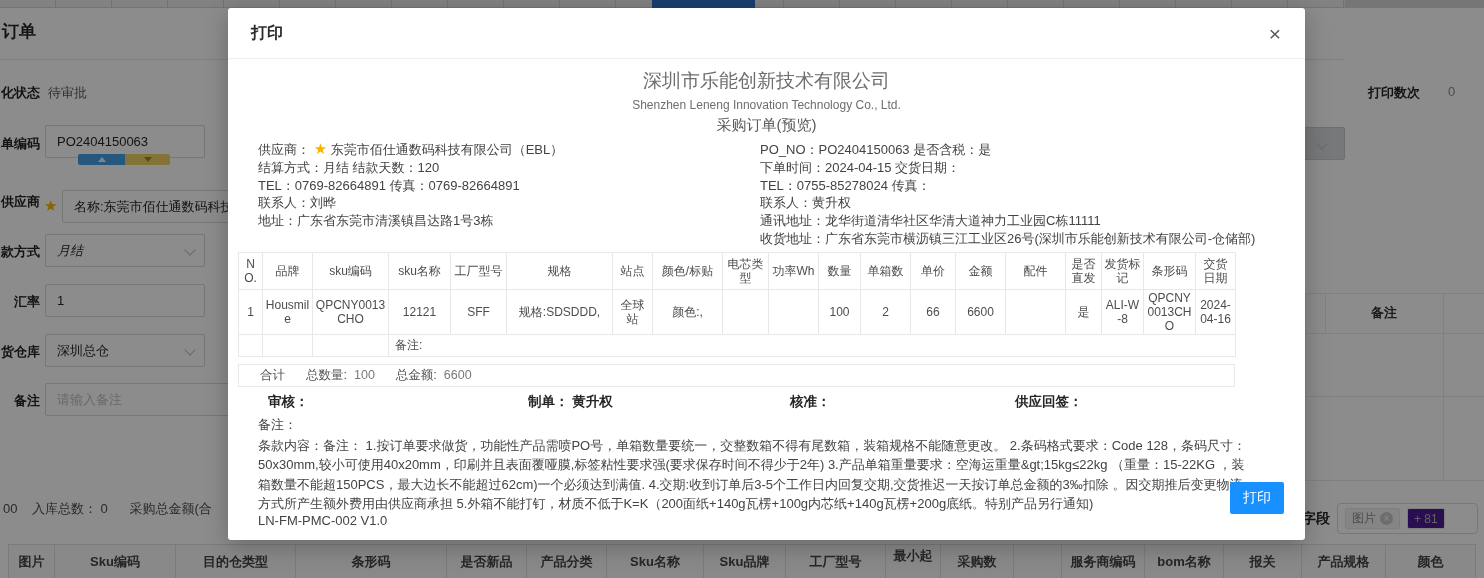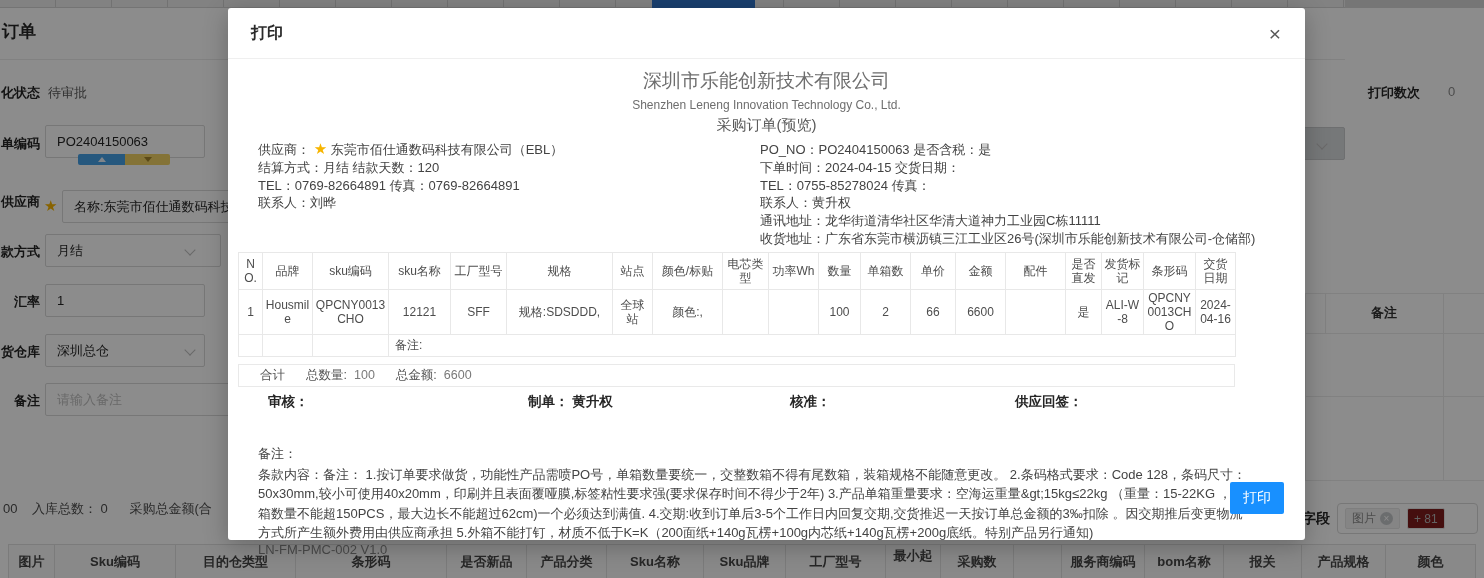--- a/index.html
+++ b/index.html
@@ -45,21 +45,21 @@
   .rt-remark-header { position:absolute; left:1325px; top:293px; width:118px; height:40px;
     display:flex; align-items:center; justify-content:center; font-size:13px; font-weight:bold; color:#333; }
 
   .stats-line { position:absolute; left:3px; top:500px; font-size:13px; color:#4d4d4d; white-space:pre; }
 
   .fields-label { position:absolute; left:1302px; top:510px; font-size:14px; font-weight:bold; color:#262626; }
   .fields-box { position:absolute; left:1337px; top:503px; width:141px; height:31px; border:1px solid #d9d9d9;
     border-radius:4px; background:#fff; display:flex; align-items:center; padding:0 7px; gap:7px; }
   .tag { height:21px; border:1px solid #e6e6e6; background:#f2f2f2; border-radius:2px; font-size:12px; color:#8c8c8c;
     display:flex; align-items:center; padding:0 6px; gap:4px; white-space:nowrap; }
-  .tag.light { background:#7f1d1d; color:#b3b3b3; }
+  .tag.light { background:#4c1d95; color:#b3b3b3; }
   .tag-x { width:13px; height:13px; border-radius:50%; background:#c4c6c9; color:#fff; font-size:10px;
     line-height:13px; text-align:center; }
 
   .bottom-table { position:absolute; left:8px; top:544px; height:34px; display:flex;
     background:#fafafa; border-top:1px solid #e0e0e0; border-left:1px solid #e0e0e0; }
   .bh-cell { border-right:1px solid #e0e0e0; display:flex; align-items:center; justify-content:center;
     font-size:13px; font-weight:bold; color:#454545; text-align:center; line-height:15px; }
   .bh-cell.top { align-items:flex-start; padding-top:3px; }
 
   
@@ -88,21 +88,21 @@
   .po-table .remark-cell { text-align:left; padding-left:6px; }
   .totals-strip { width:997px; margin:7px 0 0 10px; height:23px; border:1px solid #e9e9e9;
     display:flex; align-items:center; font-size:12.5px; color:#555; }
   .totals-strip .t-label { margin-left:21px; }
   .totals-strip .t-val { color:#7a7a7a; margin-left:7px; }
   .t-gap1 { margin-left:22px; } .t-gap2 { margin-left:42px; }
   .sign-row { display:flex; margin:6px 0 0 40px; font-size:13.5px; }
   .sign-item { font-weight:bold; color:#262626; }
   .sign-item .sign-val { font-weight:bold; }
   .sign-w1 { width:262px; } .sign-w2 { width:260px; } .sign-w3 { width:225px; }
-  .remark-line { padding:5px 14px 0 30px; font-size:13px; color:#434343;margin-top:29px; }
+  .remark-line { padding:5px 14px 0 30px; font-size:13px; color:#434343; }
   .terms { padding:0 30px 0 30px; font-size:13px; color:#434343; line-height:19.4px; width:1050px; margin-top:2px; }
   .doc-code { padding:0 30px; font-size:13px; color:#434343; margin-top:0; }
   .print-btn { position:absolute; right:21px; bottom:26px; width:54px; height:32px; background:#1890ff;
     color:#fff; font-size:14px; border:none; border-radius:2px; display:flex; align-items:center;
     justify-content:center; cursor:pointer; }
 </style>
 </head>
 <body>
 
 <div class="page">
@@ -125,21 +125,21 @@
     <div class="spin-dn">
         <span class="caret-dn"></span>
       </div>
   </div>
 
   <div class="fld-label" style="top:193px;">供应商</div>
   <span class="star star-bg">★</span>
   <div class="bg-input" style="left:62px; top:190px; width:170px;">名称:东莞市佰仕通数码科技</div>
 
   <div class="fld-label" style="top:243px;">款方式</div>
-  <div class="bg-input" style="left:45px; top:234px; width:176px;">月结</div>
+  <div class="bg-input" style="left:45px; top:234px; width:160px;font-style:italic;">月结</div>
   <span class="chev" style="left:186px; top:246px;"></span>
 
   <div class="fld-label" style="top:293px;">汇率</div>
   <div class="bg-input" style="left:45px; top:284px; width:160px;">1</div>
 
   <div class="fld-label" style="top:343px;">货仓库</div>
   <div class="bg-input" style="left:45px; top:334px; width:160px;">深圳总仓</div>
   <span class="chev" style="left:186px; top:346px;"></span>
 
   <div class="fld-label" style="top:392px;">备注</div>
@@ -208,20 +208,21 @@
   <div class="info-cols">
     <div class="info-left">
       <div class="info-line">
         <span>供应商：</span>
         <span class="star">★</span>
         <span>东莞市佰仕通数码科技有限公司（EBL）</span>
       </div>
       <div class="info-line">结算方式：月结 结款天数：120</div>
       <div class="info-line">TEL：0769-82664891 传真：0769-82664891</div>
       <div class="info-line">联系人：刘晔</div>
+      <div class="info-line">地址：广东省东莞市清溪镇昌达路1号3栋</div>
     </div>
     <div class="info-right">
       <div class="info-line">PO_NO：PO2404150063 是否含税：是</div>
       <div class="info-line">下单时间：2024-04-15 交货日期：</div>
       <div class="info-line">TEL：0755-85278024 传真：</div>
       <div class="info-line">联系人：黄升权</div>
       <div class="info-line">通讯地址：龙华街道清华社区华清大道神力工业园C栋11111</div>
       <div class="info-line">收货地址：广东省东莞市横沥镇三江工业区26号(深圳市乐能创新技术有限公司-仓储部)</div>
     </div>
   </div>

